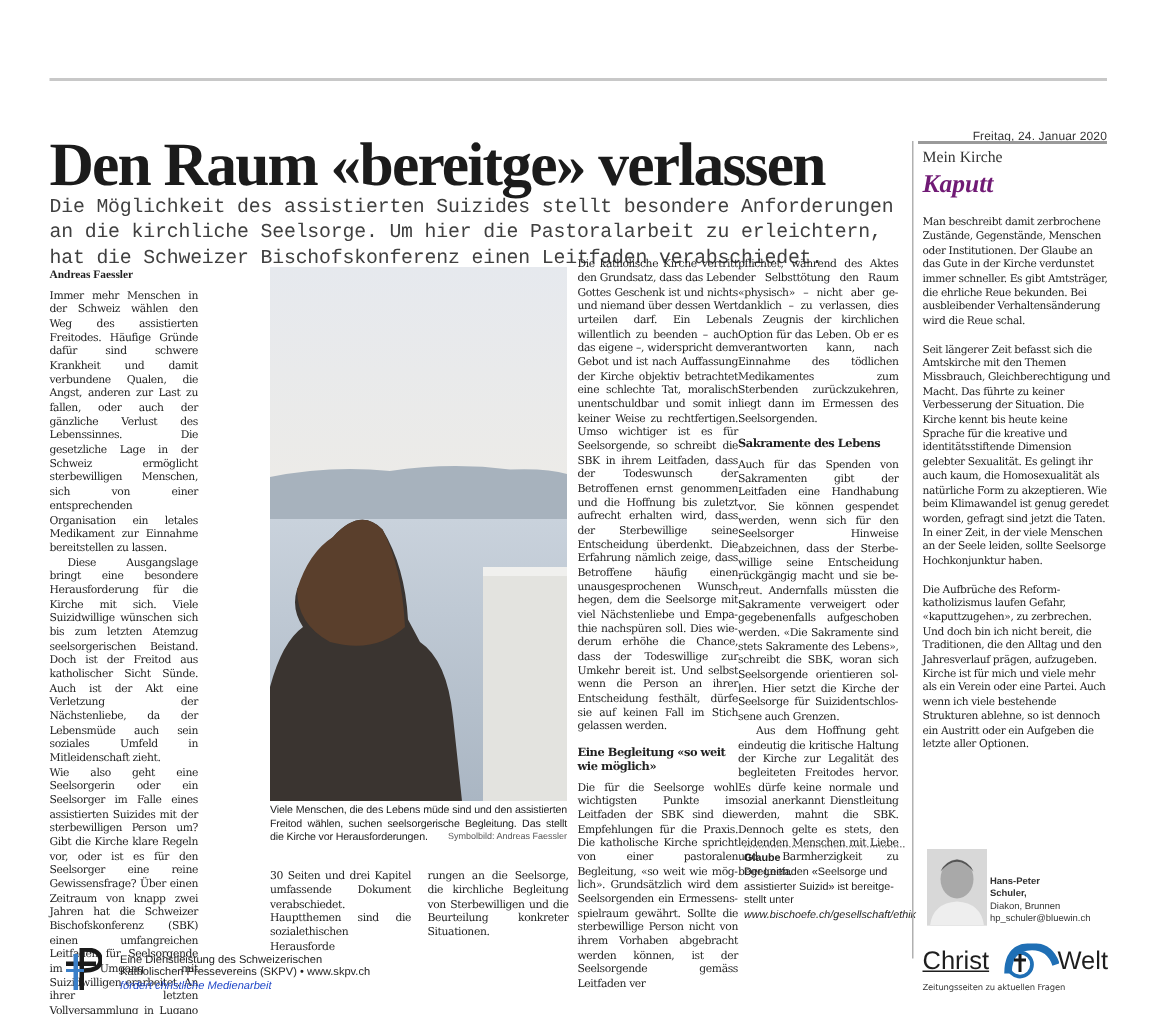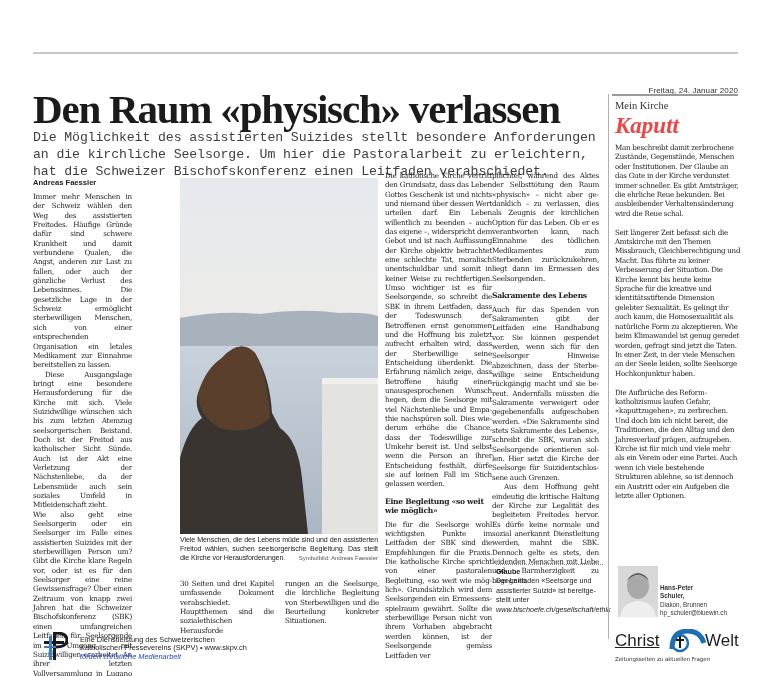--- a/index.html
+++ b/index.html
@@ -5,21 +5,21 @@
   * { box-sizing: border-box; margin: 0; padding: 0; }
   html, body { width: 768px; height: 676px; background: #ffffff; overflow: hidden; }
   body { position: relative; font-family: "DejaVu Serif", serif; color: #1a1a1a; }
 
   .dateline { position: absolute; top: 41px; right: 30px; font-family: Liberation Sans, sans-serif; font-size: 8px; color: #333; letter-spacing: 0.1px; margin-top: 45px; }
   .topline { position: absolute; top: 52px; left: 33px; width: 705px; height: 2px; background: #c8c8c8; }
 
   .headline { position: absolute; top: 88px; left: 33px; font-family: "Liberation Serif", serif; font-size: 41px; font-weight: bold; color: #1b1b1b; letter-spacing: -1.2px; line-height: 42px; white-space: nowrap; }
   .lead { position: absolute; top: 129px; left: 33px; width: 565px; font-family: Liberation Mono, monospace; font-size: 13.2px; line-height: 17px; color: #404040; letter-spacing: -0.1px; }
 
-  .byline { position: absolute; top: 178px; left: 33px; font-family: Liberation Sans, sans-serif; font-size: 7.6px; font-weight: bold; color: #222; }
+  .byline { position: absolute; top: 178px; left: 33px; font-family: Liberation Serif, serif; font-size: 7.6px; font-weight: bold; color: #222; }
 
   .col { position: absolute; font-family: "DejaVu Serif", serif; font-size: 7.2px; line-height: 9.35px; color: #222; text-align: justify; hyphens: manual; letter-spacing: -0.25px; }
   .col p { margin: 0; }
   .col p.indent { text-indent: 12px; }
   .col h3 { font-family: "DejaVu Serif", serif; font-size: 7.6px; font-weight: bold; line-height: 9.5px; margin: 8px 0 4px 0; letter-spacing: -0.3px; text-align: left; }
 
   .c1 { left: 33px; top: 192px; width: 99px; }
   .c4 { left: 385px; top: 171px; width: 107px; }
   .c5 { left: 492px; top: 171px; width: 107px; }
 
@@ -31,21 +31,21 @@
   .c3 { left: 285px; top: 579px; width: 94px; }
 
   .hinweis-sep { position: absolute; left: 496px; top: 564px; width: 107px; border-top: 1px dotted #888; }
   .hinweis { position: absolute; left: 496px; top: 567px; width: 107px; font-family: "Liberation Sans", sans-serif; font-size: 7.2px; line-height: 9.4px; color: #222; }
   .hinweis .h-title { font-weight: bold; }
   .hinweis .url { font-style: italic; }
 
   .side-rule-v { position: absolute; left: 608px; top: 94px; width: 1px; height: 545px; background: #b0b0b0; }
   .side-rule-h { position: absolute; left: 612px; top: 94px; width: 126px; height: 1.5px; background: #9a9a9a; }
   .side-kicker { position: absolute; left: 615px; top: 100px; font-family: "Liberation Serif", serif; font-size: 10.5px; color: #333; }
-  .side-title { position: absolute; left: 615px; top: 113px; font-family: "Liberation Serif", serif; font-size: 23px; font-style: italic; font-weight: bold; color: #ef4444; }
+  .side-title { position: absolute; left: 615px; top: 113px; font-family: "Liberation Serif", serif; font-size: 17px; font-style: italic; font-weight: bold; color: #701a75; }
   .side-body { position: absolute; left: 615px; top: 143px; width: 126px; font-family: "DejaVu Serif", serif; font-size: 7.1px; line-height: 9.4px; color: #222; letter-spacing: -0.25px; }
   .side-body p { margin-bottom: 9.4px; }
 
   .author-photo { position: absolute; left: 618px; top: 566px; width: 40px; height: 51px; background: linear-gradient(180deg,#e4e4e4 0%,#cfcfcf 100%); overflow: hidden; }
   .author-info { position: absolute; left: 660px; top: 584px; font-family: "Liberation Sans", sans-serif; font-size: 6.3px; line-height: 8.3px; color: #333; }
   .author-info .nm { font-weight: bold; }
 
   .cw-logo { position: absolute; left: 613px; top: 631px; width: 128px; height: 40px; }
   .cw-text { position: absolute; font-family: "Liberation Sans", sans-serif; font-size: 17px; color: #1e1e1e; top: 0; }
   .cw-sub { position: absolute; left: 2px; top: 25px; font-family: "DejaVu Sans", sans-serif; font-size: 5.6px; color: #333; white-space: nowrap; letter-spacing: -0.1px; }
@@ -53,21 +53,21 @@
   .skpv-logo { position: absolute; left: 44px; top: 632px; width: 24px; height: 28px; }
   .skpv-text { position: absolute; left: 80px; top: 636px; font-family: "Liberation Sans", sans-serif; font-size: 7.4px; line-height: 8.3px; color: #222; }
   .skpv-text .tag { color: #2148c8; font-style: italic; }
 </style>
 </head>
 <body>
 
 <div class="dateline">Freitag, 24. Januar 2020</div>
 <div class="topline"></div>
 
-<h1 class="headline">Den Raum «physisch» verlassen</h1>
+<h1 class="headline">Den Raum «bereitge» verlassen</h1>
 <p class="lead">Die Möglichkeit des assistierten Suizides stellt besondere Anforderungen an die kirchliche Seelsorge. Um hier die Pastoralarbeit zu erleichtern, hat die Schweizer Bischofskonferenz einen Leitfaden verabschiedet.</p>
 
 <div class="byline">Andreas Faessler</div>
 
 <div class="col c1">
   <p>Immer mehr Menschen in der Schweiz wählen den Weg des assistierten Freitodes. Häufige Gründe dafür sind schwere Krankheit und damit verbun­dene Qualen, die Angst, ande­ren zur Last zu fallen, oder auch der gänzliche Verlust des Lebenssinnes. Die gesetzliche Lage in der Schweiz ermög­licht sterbewilligen Menschen, sich von einer entsprechenden Organisation ein letales Medi­kament zur Einnahme bereit­stellen zu lassen.</p>
   <p class="indent">Diese Ausgangslage bringt eine besondere Herausforde­rung für die Kirche mit sich. Viele Suizidwillige wünschen sich bis zum letzten Atemzug seelsorgerischen Beistand. Doch ist der Freitod aus katho­lischer Sicht Sünde. Auch ist der Akt eine Verletzung der Nächstenliebe, da der Lebens­müde auch sein soziales Um­feld in Mitleidenschaft zieht.</p>
   <p>Wie also geht eine Seelsorgerin oder ein Seelsorger im Falle eines assistierten Suizides mit der sterbewilligen Person um? Gibt die Kirche klare Regeln vor, oder ist es für den Seelsorger eine reine Gewissensfrage? Über einen Zeitraum von knapp zwei Jahren hat die Schweizer Bischofskonferenz (SBK) einen umfangreichen Leitfaden für Seelsorgende im Umgang mit Suizidwilligen erarbeitet. An ihrer letzten Vollversammlung in Lugano im vergangenen Dezember hat die SBK das über</p>
 </div>
 

